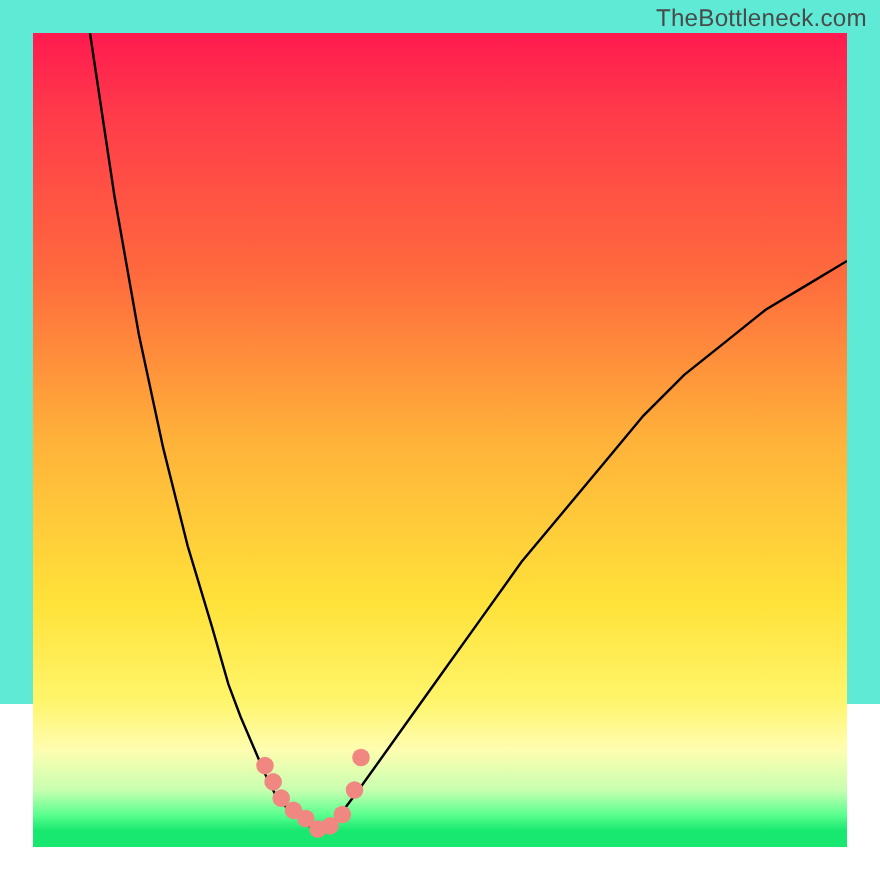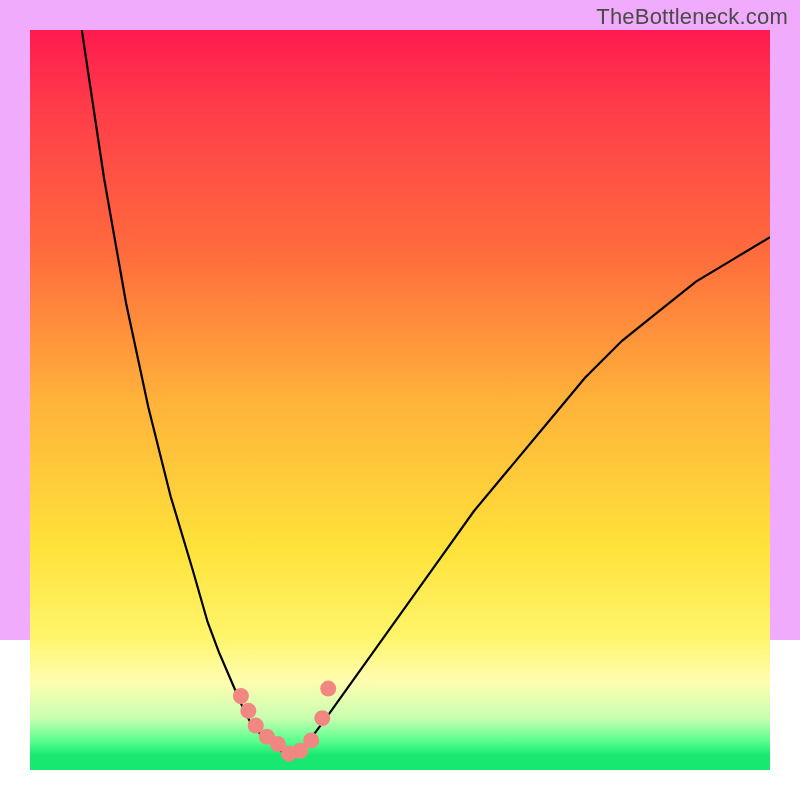--- a/index.html
+++ b/index.html
@@ -7,21 +7,21 @@
     padding: 0;
     width: 800px;
     height: 800px;
     overflow: hidden;
     font-family: Arial, Helvetica, sans-serif;
   }
   .frame {
     position: relative;
     width: 800px;
     height: 640px;
-    background: #f0abfc;
+    background: #5eead4;
   }
   .plot-area {
     position: absolute;
     left: 30px;
     top: 30px;
     width: 740px;
     height: 740px;
     
     background: linear-gradient(
       to bottom,

